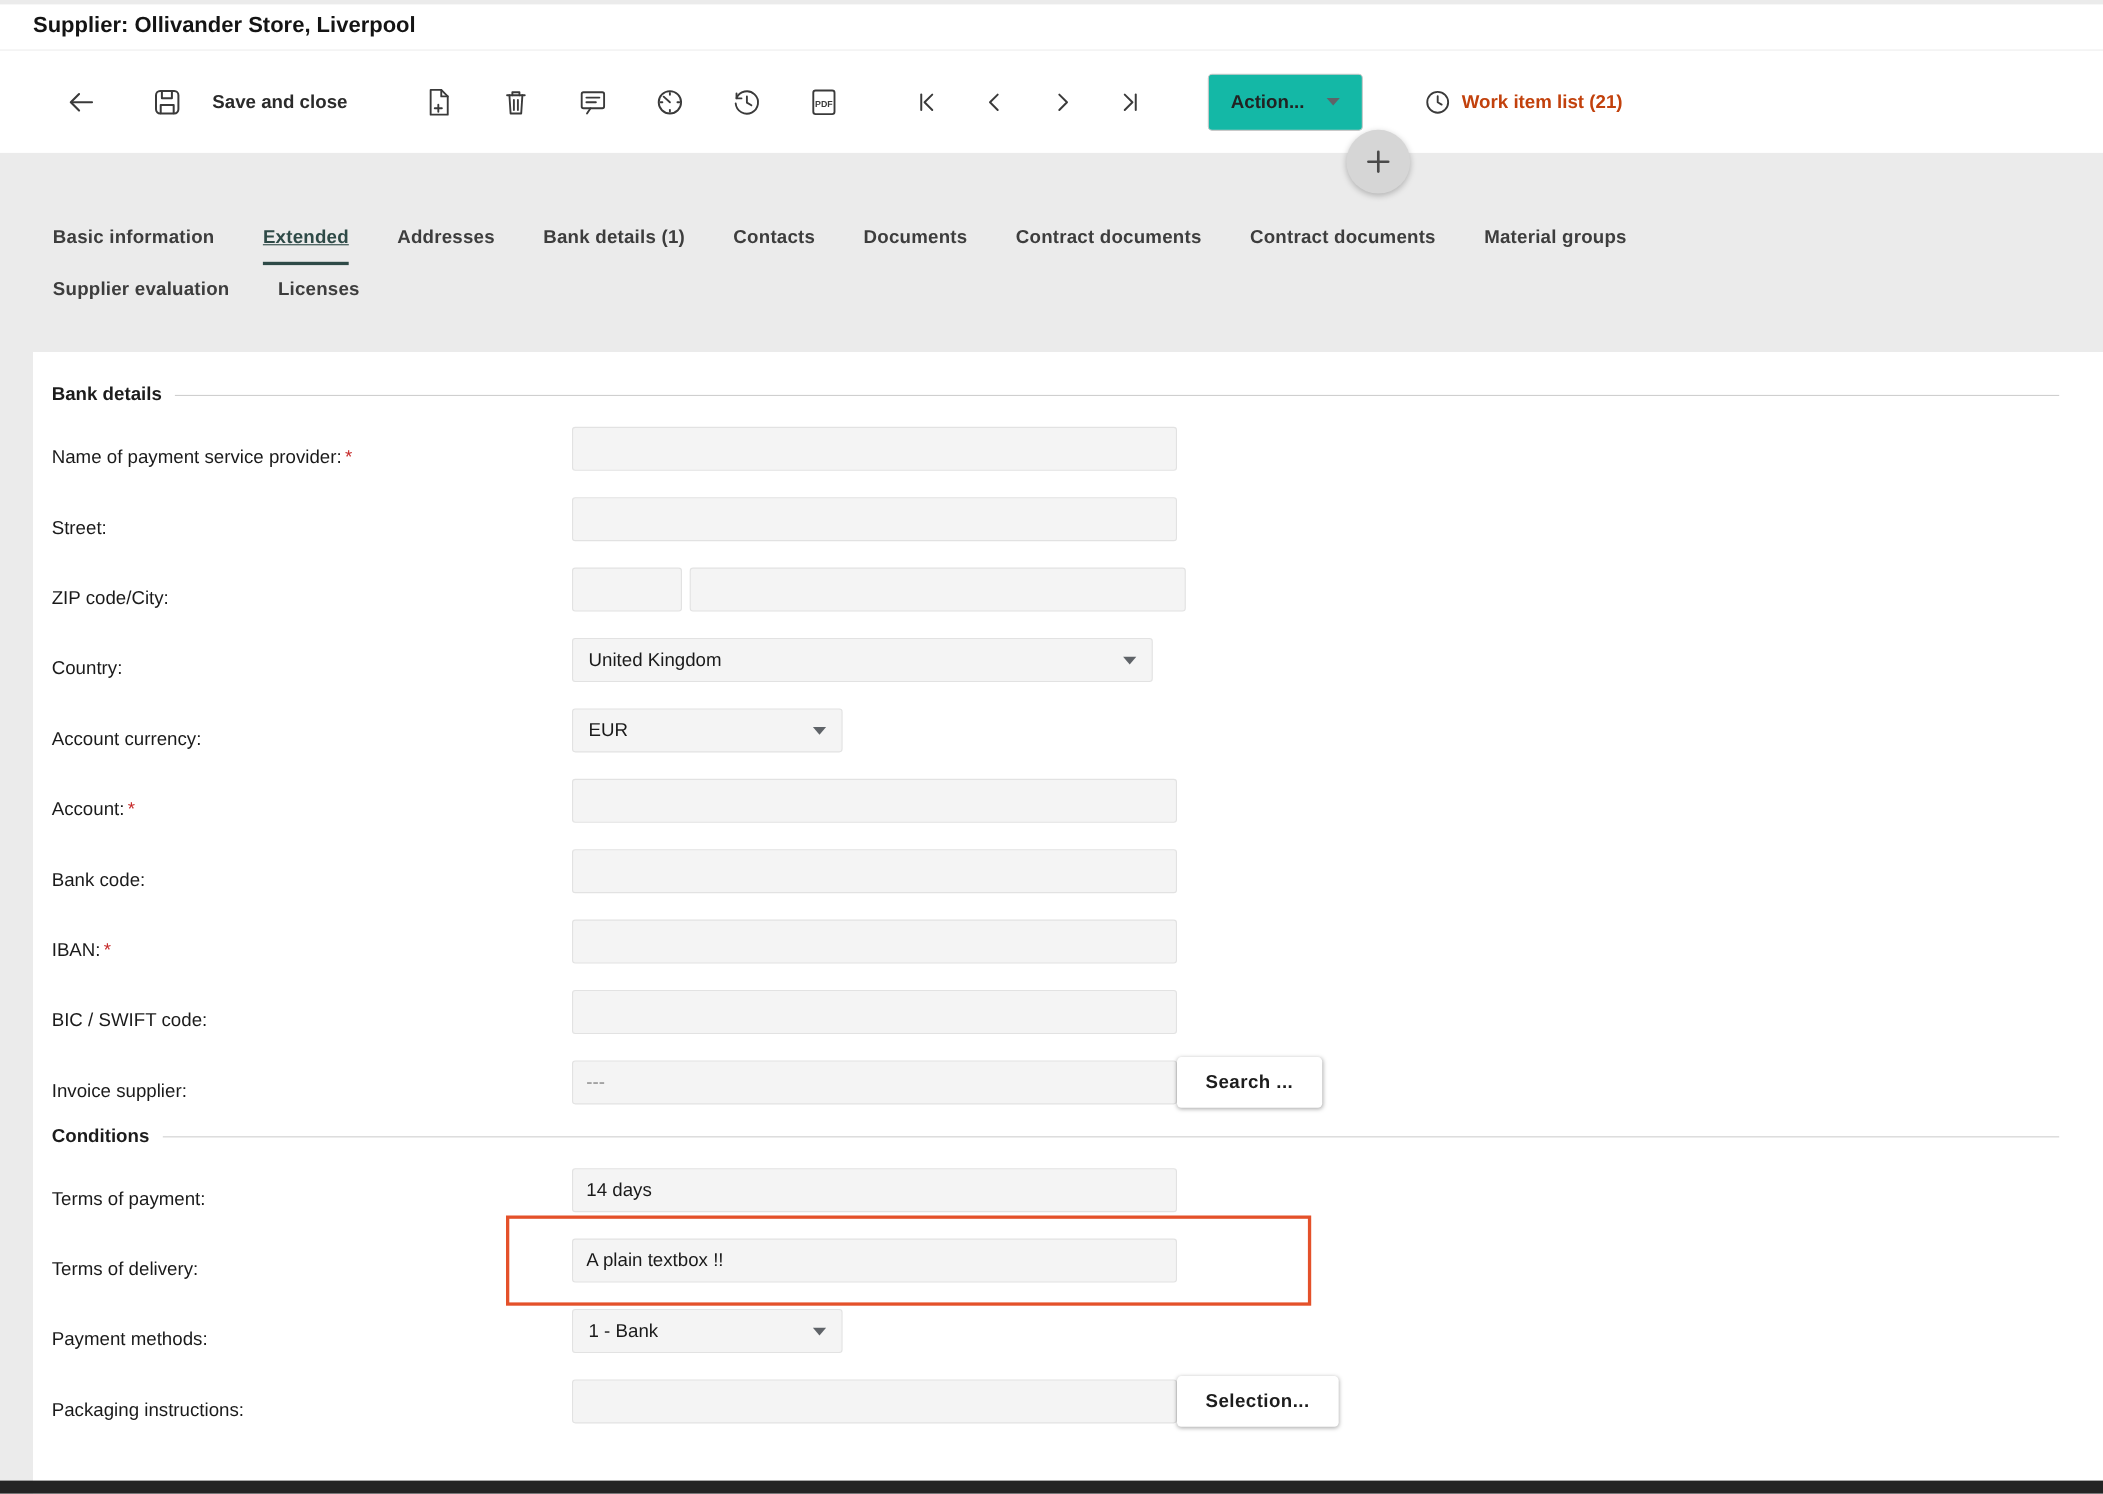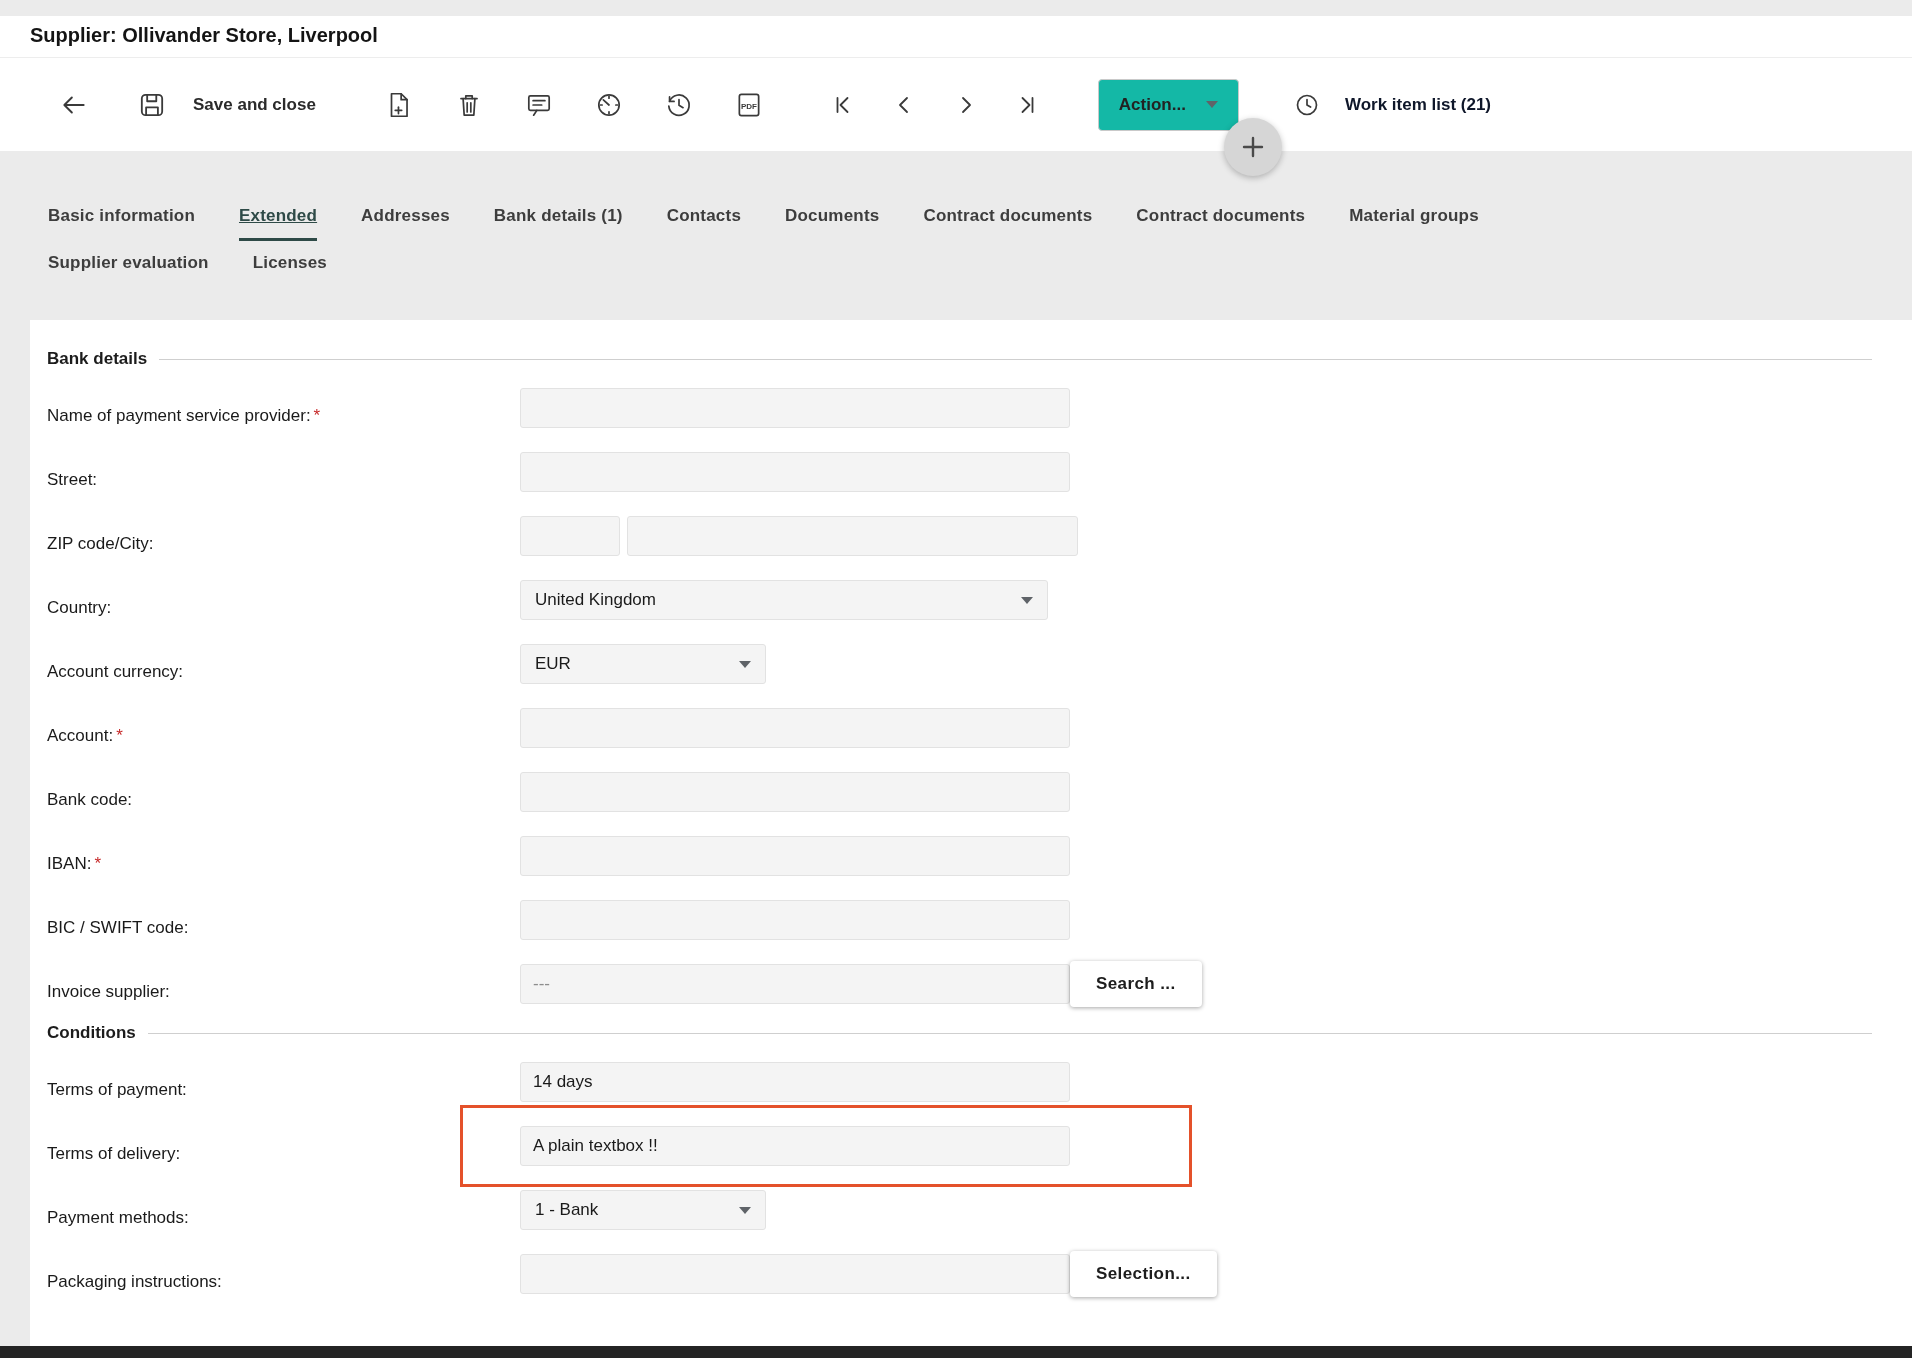--- a/index.html
+++ b/index.html
@@ -5,36 +5,36 @@
   * { box-sizing: border-box; }
   html,body { margin:0; padding:0; }
   body {
     width:1912px; height:1358px; position:relative; overflow:hidden;
     background:#ebebeb;
     font-family:"Liberation Sans", sans-serif;
     color:#1a1a1a;
   }
 
   
-  .topbar { position:absolute; top:16px; left:0; width:100%; height:135px; background:#ffffff; z-index:2; }
+  .topbar { position:absolute; top:4px; left:0; width:100%; height:135px; background:#ffffff; z-index:2; }
   .page-title { position:absolute; top:8px; left:30px; font-size:20px; font-weight:bold; color:#141414; }
   .title-sep { position:absolute; top:41px; left:0; right:0; height:1px; background:#ededed; }
 
   .toolbar { position:absolute; top:42px; left:0; right:0; height:93px; display:flex; align-items:center; padding-left:55px; }
   .icon-btn { background:none; border:none; padding:4px; cursor:pointer; display:flex; align-items:center; justify-content:center; }
   .icon-btn svg { display:block; }
   .save-close { display:flex; align-items:center; gap:26px; background:none; border:none; cursor:pointer;
     font-family:inherit; font-weight:bold; font-size:17px; color:#2b2b2b; margin-left:38px; }
   .tool-icons { display:flex; gap:32px; margin-left:58px; }
   .nav-icons  { display:flex; gap:26px; margin-left:56px; }
   .action-btn { margin-left:52px; height:52px; padding:0 20px; border:1px solid #c9c9c9; border-radius:4px;
     background:#14b8a6; font-family:inherit; font-weight:bold; font-size:17px; color:#222;
     display:flex; align-items:center; gap:20px; cursor:pointer; }
-  .workitem { display:flex; align-items:center; gap:24px; margin-left:48px; background:none; border:none;
-    font-family:inherit; font-weight:bold; font-size:17px; color:#0f172a; cursor:pointer; }
+  .workitem { display:flex; align-items:center; gap:8px; margin-left:48px; background:none; border:none;
+    font-family:inherit; font-weight:bold; font-size:17px; color:#c2410c; cursor:pointer; }
 
   
   .plus-fab { position:absolute; left:1224px; top:118px; width:58px; height:58px; border-radius:50%;
     background:#d6d6d6; border:none; box-shadow:0 2px 6px rgba(0,0,0,0.25);
     display:flex; align-items:center; justify-content:center; cursor:pointer; z-index:5; }
 
   
   .tabs { position:absolute; top:206px; left:26px; right:10px; z-index:1; }
   .tab-row { display:flex; flex-wrap:nowrap; }
   .tab-row2 { margin-top:12px; }

